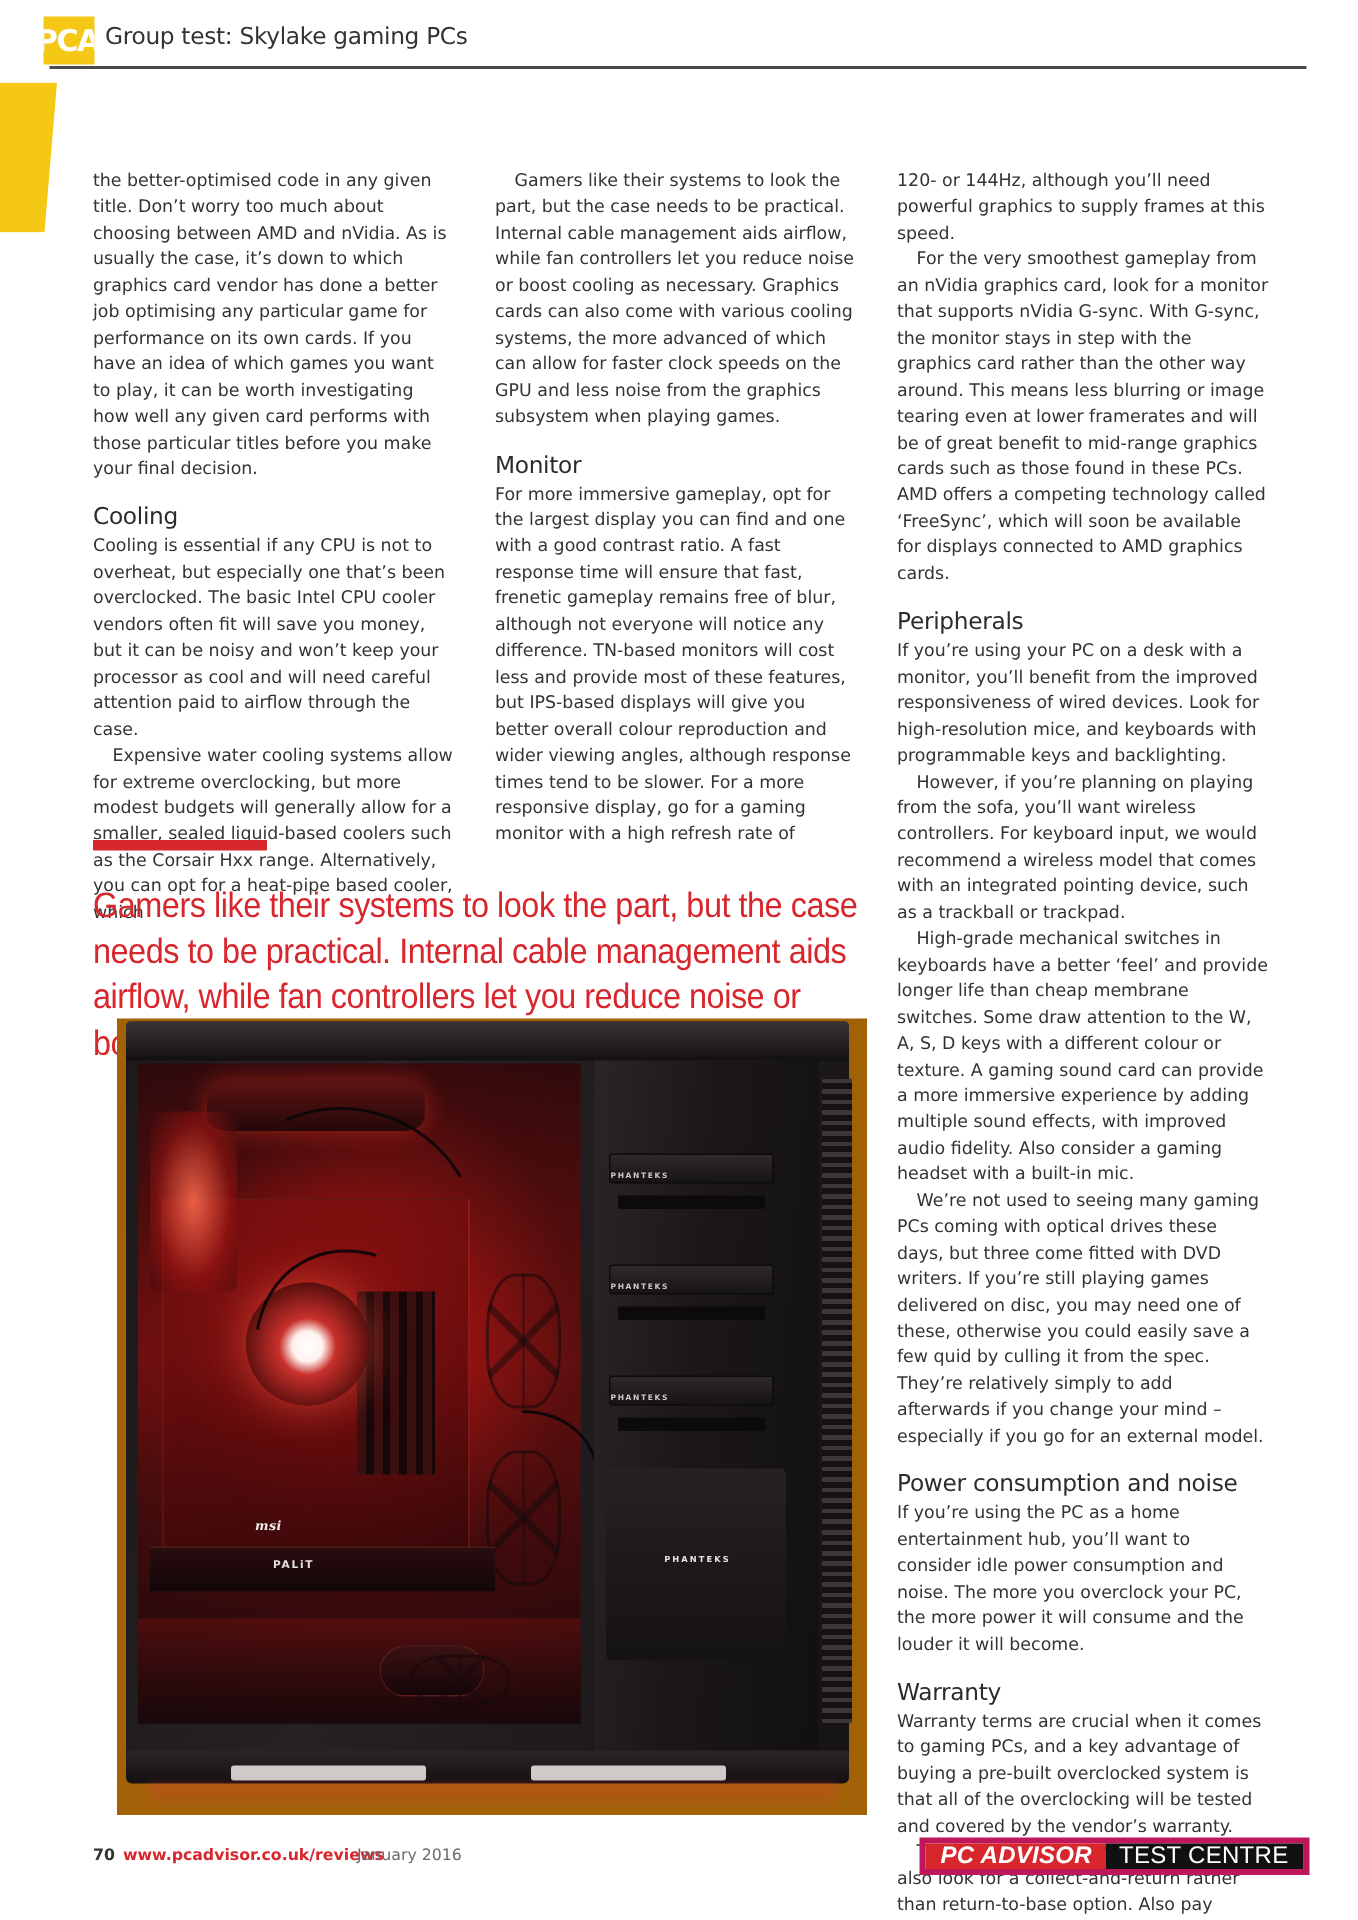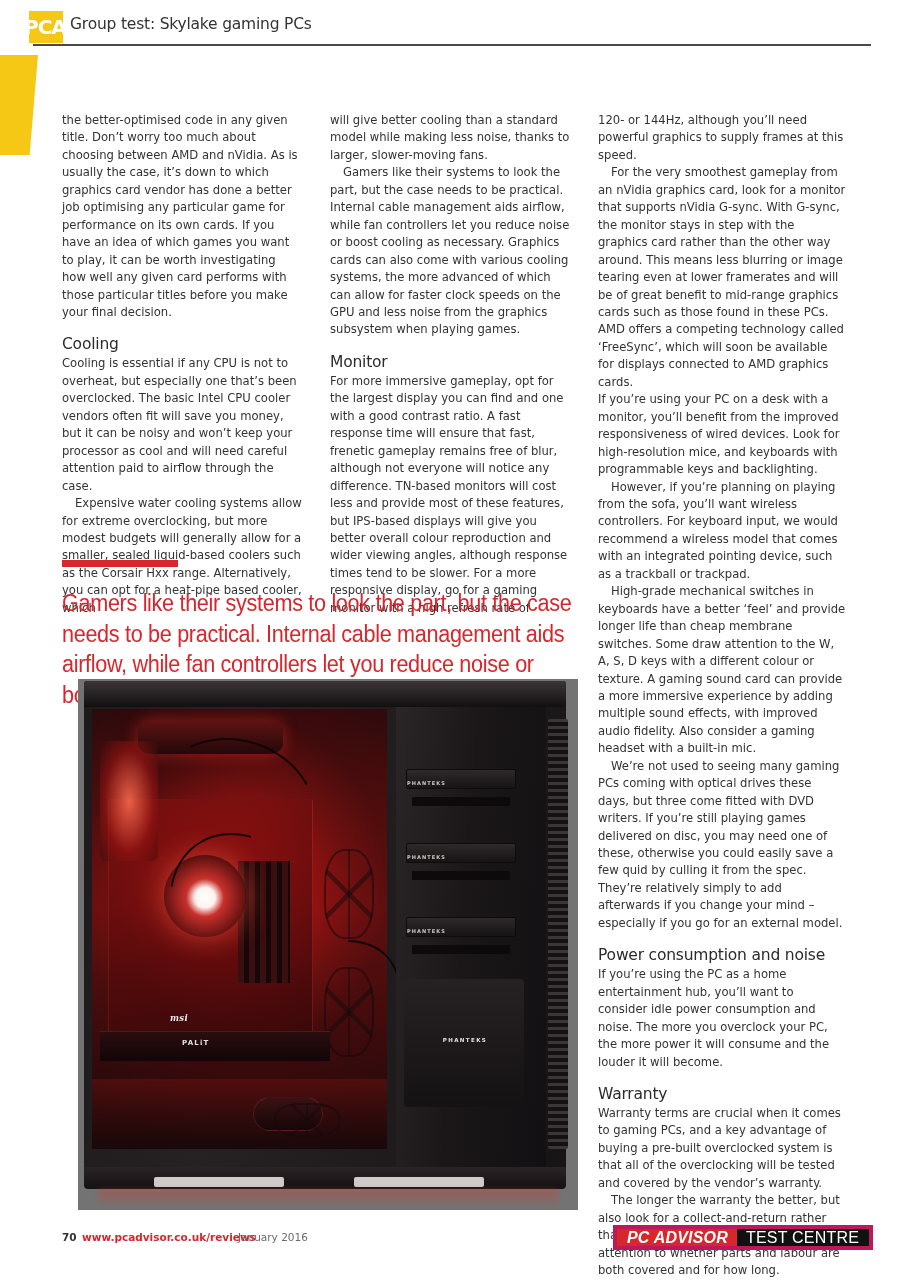--- a/index.html
+++ b/index.html
@@ -89,21 +89,21 @@
     letter-spacing:-0.35px;
     transform:scaleX(0.92);
     transform-origin:left top;
     width:566px;
   }
 
   
   #photo{
     position:absolute; left:78px; top:679px;
     width:500px; height:531px;
-    background:#737373;
+    background:#a16207;
     overflow:hidden;
   }
   .ph{ position:absolute; }
 
   
   #case-body{
     left:6px; top:2px; width:482px; height:495px;
     background:linear-gradient(100deg,#1d1a1b 0%,#262224 35%,#171416 100%);
     border-radius:3px;
   }
@@ -302,28 +302,28 @@
 
 <div id="yellow-tab"></div>
 
 <div class="col" id="col1">
     <p>the better-optimised code in any given title. Don’t worry too much about choosing between AMD and nVidia. As is usually the case, it’s down to which graphics card vendor has done a better job optimising any particular game for performance on its own cards. If you have an idea of which games you want to play, it can be worth investigating how well any given card performs with those particular titles before you make your final decision.</p>
     <h2>Cooling</h2>
     <p>Cooling is essential if any CPU is not to overheat, but especially one that’s been overclocked. The basic Intel CPU cooler vendors often fit will save you money, but it can be noisy and won’t keep your processor as cool and will need careful attention paid to airflow through the case.</p>
     <p class="indent">Expensive water cooling systems allow for extreme overclocking, but more modest budgets will generally allow for a smaller, sealed liquid-based coolers such as the Corsair Hxx range. Alternatively, you can opt for a heat-pipe based cooler, which</p>
   </div>
 <div class="col" id="col2">
-    <p>will give better cooling than a standard model while making less noise, thanks to larger, slower-moving fans.</p>
     <p class="indent">Gamers like their systems to look the part, but the case needs to be practical. Internal cable management aids airflow, while fan controllers let you reduce noise or boost cooling as necessary. Graphics cards can also come with various cooling systems, the more advanced of which can allow for faster clock speeds on the GPU and less noise from the graphics subsystem when playing games.</p>
     <h2>Monitor</h2>
     <p>For more immersive gameplay, opt for the largest display you can find and one with a good contrast ratio. A fast response time will ensure that fast, frenetic gameplay remains free of blur, although not everyone will notice any difference. TN-based monitors will cost less and provide most of these features, but IPS-based displays will give you better overall colour reproduction and wider viewing angles, although response times tend to be slower. For a more responsive display, go for a gaming monitor with a high refresh rate of</p>
   </div>
 <div class="col" id="col3">
     <p>120- or 144Hz, although you’ll need powerful graphics to supply frames at this speed.</p>
     <p class="indent">For the very smoothest gameplay from an nVidia graphics card, look for a monitor that supports nVidia G-sync. With G-sync, the monitor stays in step with the graphics card rather than the other way around. This means less blurring or image tearing even at lower framerates and will be of great benefit to mid-range graphics cards such as those found in these PCs. AMD offers a competing technology called ‘FreeSync’, which will soon be available for displays connected to AMD graphics cards.</p>
+    <h2>Peripherals</h2>
     <p>If you’re using your PC on a desk with a monitor, you’ll benefit from the improved responsiveness of wired devices. Look for high-resolution mice, and keyboards with programmable keys and backlighting.</p>
     <p class="indent">However, if you’re planning on playing from the sofa, you’ll want wireless controllers. For keyboard input, we would recommend a wireless model that comes with an integrated pointing device, such as a trackball or trackpad.</p>
     <p class="indent">High-grade mechanical switches in keyboards have a better ‘feel’ and provide longer life than cheap membrane switches. Some draw attention to the W, A, S, D keys with a different colour or texture. A gaming sound card can provide a more immersive experience by adding multiple sound effects, with improved audio fidelity. Also consider a gaming headset with a built-in mic.</p>
     <p class="indent">We’re not used to seeing many gaming PCs coming with optical drives these days, but three come fitted with DVD writers. If you’re still playing games delivered on disc, you may need one of these, otherwise you could easily save a few quid by culling it from the spec. They’re relatively simply to add afterwards if you change your mind – especially if you go for an external model.</p>
     <h2>Power consumption and noise</h2>
     <p>If you’re using the PC as a home entertainment hub, you’ll want to consider idle power consumption and noise. The more you overclock your PC, the more power it will consume and the louder it will become.</p>
     <h2>Warranty</h2>
     <p>Warranty terms are crucial when it comes to gaming PCs, and a key advantage of buying a pre-built overclocked system is that all of the overclocking will be tested and covered by the vendor’s warranty.</p>
     <p class="indent">The longer the warranty the better, but also look for a collect-and-return rather than return-to-base option. Also pay attention to whether parts and labour are both covered and for how long.</p>
   </div>

